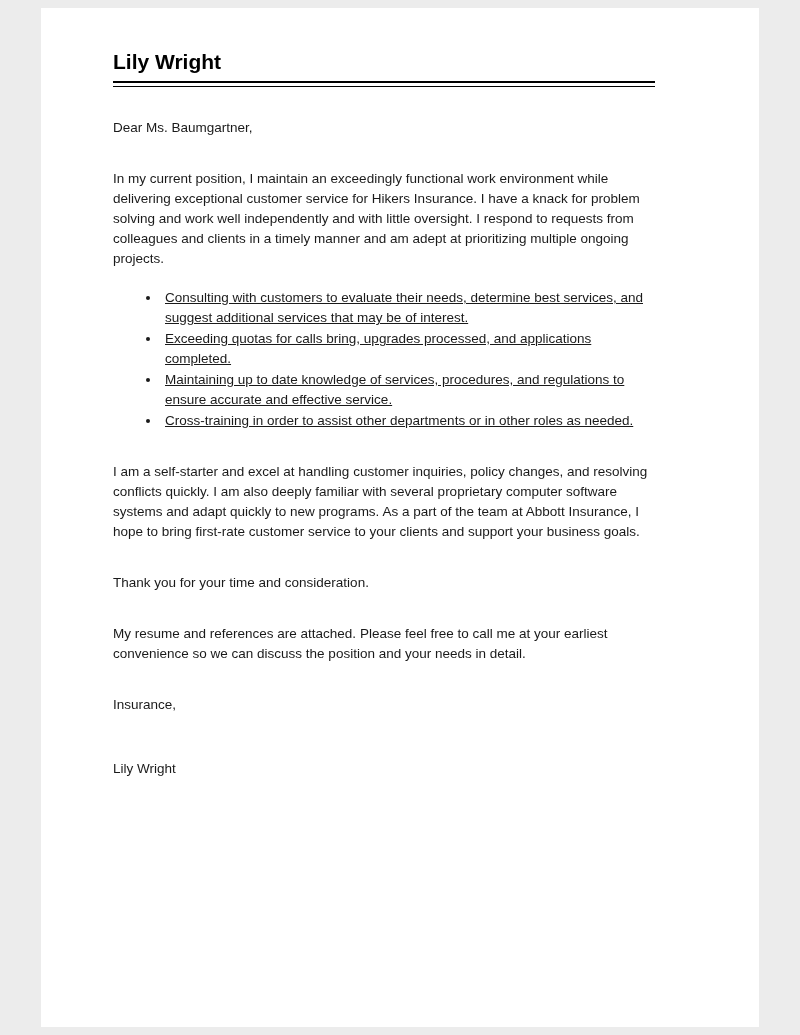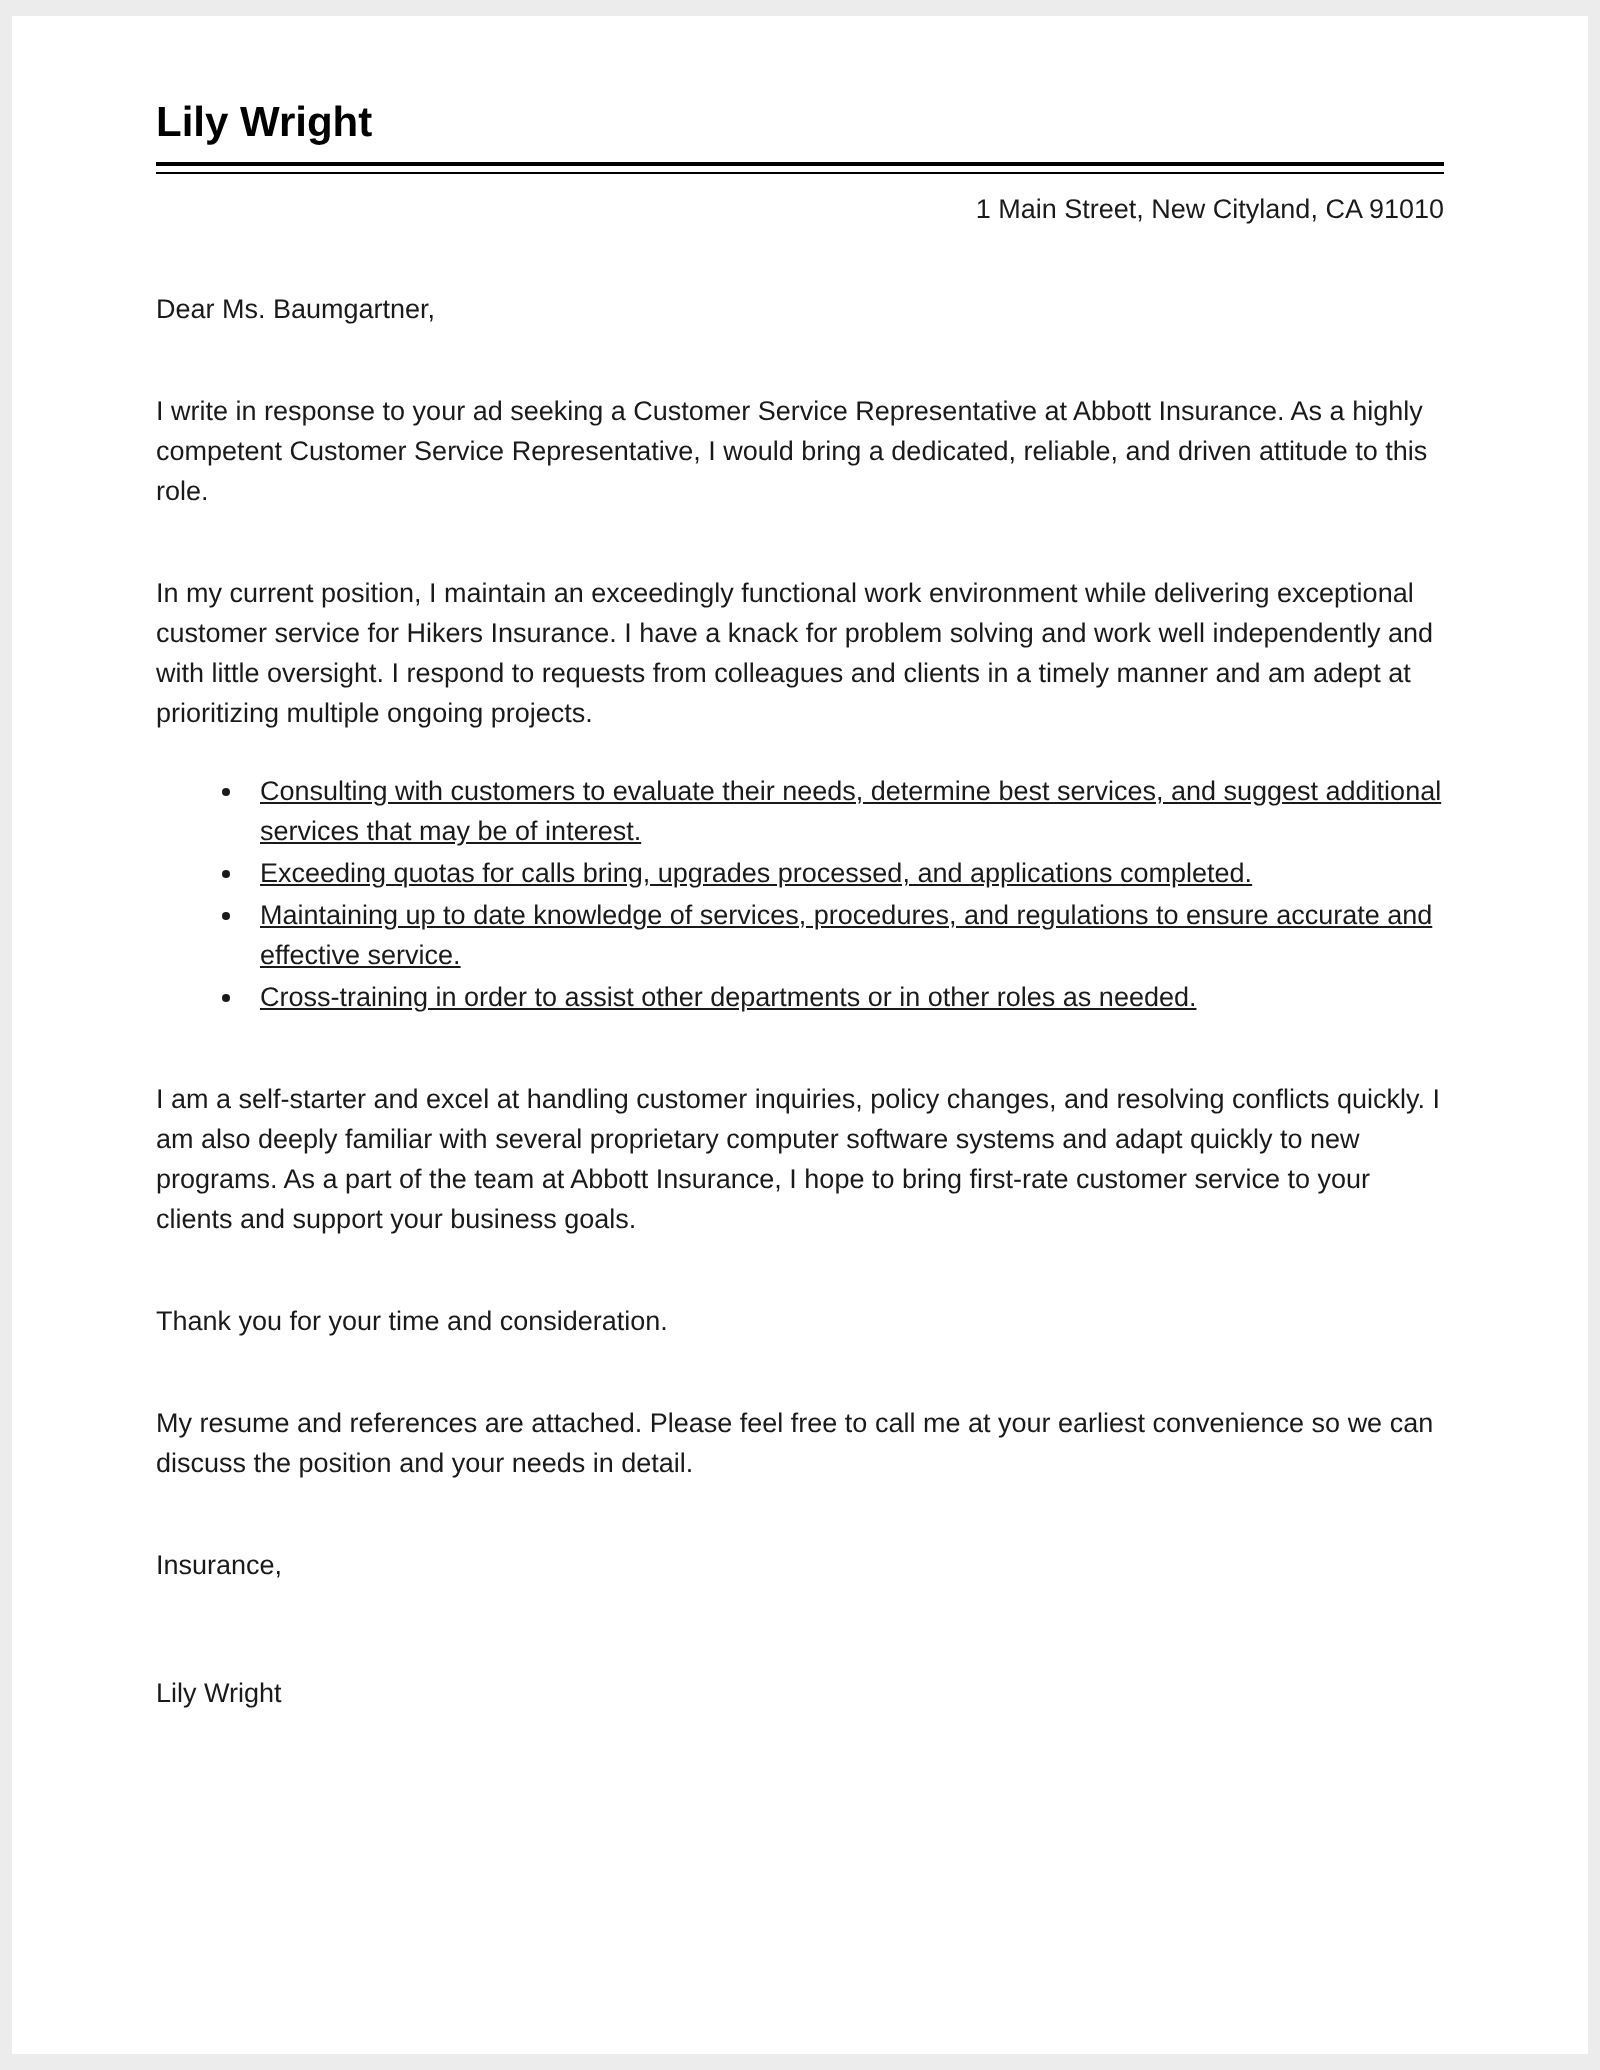--- a/index.html
+++ b/index.html
@@ -4,25 +4,25 @@
 <style>
   * { margin: 0; padding: 0; box-sizing: border-box; }
 
   html, body {
     width: 800px;
     background: #ececec;
     font-family: "Liberation Sans", "DejaVu Sans", sans-serif;
   }
 
   .page {
-    width: 788px;
+    width: 718px;
     min-height: 1019px;
     margin: 8px auto;
     background: #ffffff;
-    padding: 42px 72px 60px 72px;
+    padding: 42px 104px 60px 72px;
     color: #1a1a1a;
   }
 
   .name-heading {
     font-size: 21px;
     font-weight: bold;
     color: #000000;
     margin-bottom: 7px;
   }
 
@@ -73,28 +73,26 @@
 </head>
 <body>
 
 <div class="page">
 
   <div class="name-heading">Lily Wright</div>
 
   <div class="rule-double"></div>
 
   <div class="address-block">
-    <div>1 Main Street, New Cityland, CA 91010</div>
   </div>
 
   <div class="letter-body">
 
     <p>Dear Ms. Baumgartner,</p>
 
-    <p>I write in response to your ad seeking a Customer Service Representative at Abbott Insurance. As a highly competent Customer Service Representative, I would bring a dedicated, reliable, and driven attitude to this role.</p>
 
     <p>In my current position, I maintain an exceedingly functional work environment while delivering exceptional customer service for Hikers Insurance. I have a knack for problem solving and work well independently and with little oversight. I respond to requests from colleagues and clients in a timely manner and am adept at prioritizing multiple ongoing projects.</p>
 
 
     <ul class="bullet-list">
       <li>Consulting with customers to evaluate their needs, determine best services, and suggest additional services that may be of interest.</li>
       <li>Exceeding quotas for calls bring, upgrades processed, and applications completed.</li>
       <li>Maintaining up to date knowledge of services, procedures, and regulations to ensure accurate and effective service.</li>
       <li>Cross-training in order to assist other departments or in other roles as needed.</li>
     </ul>

